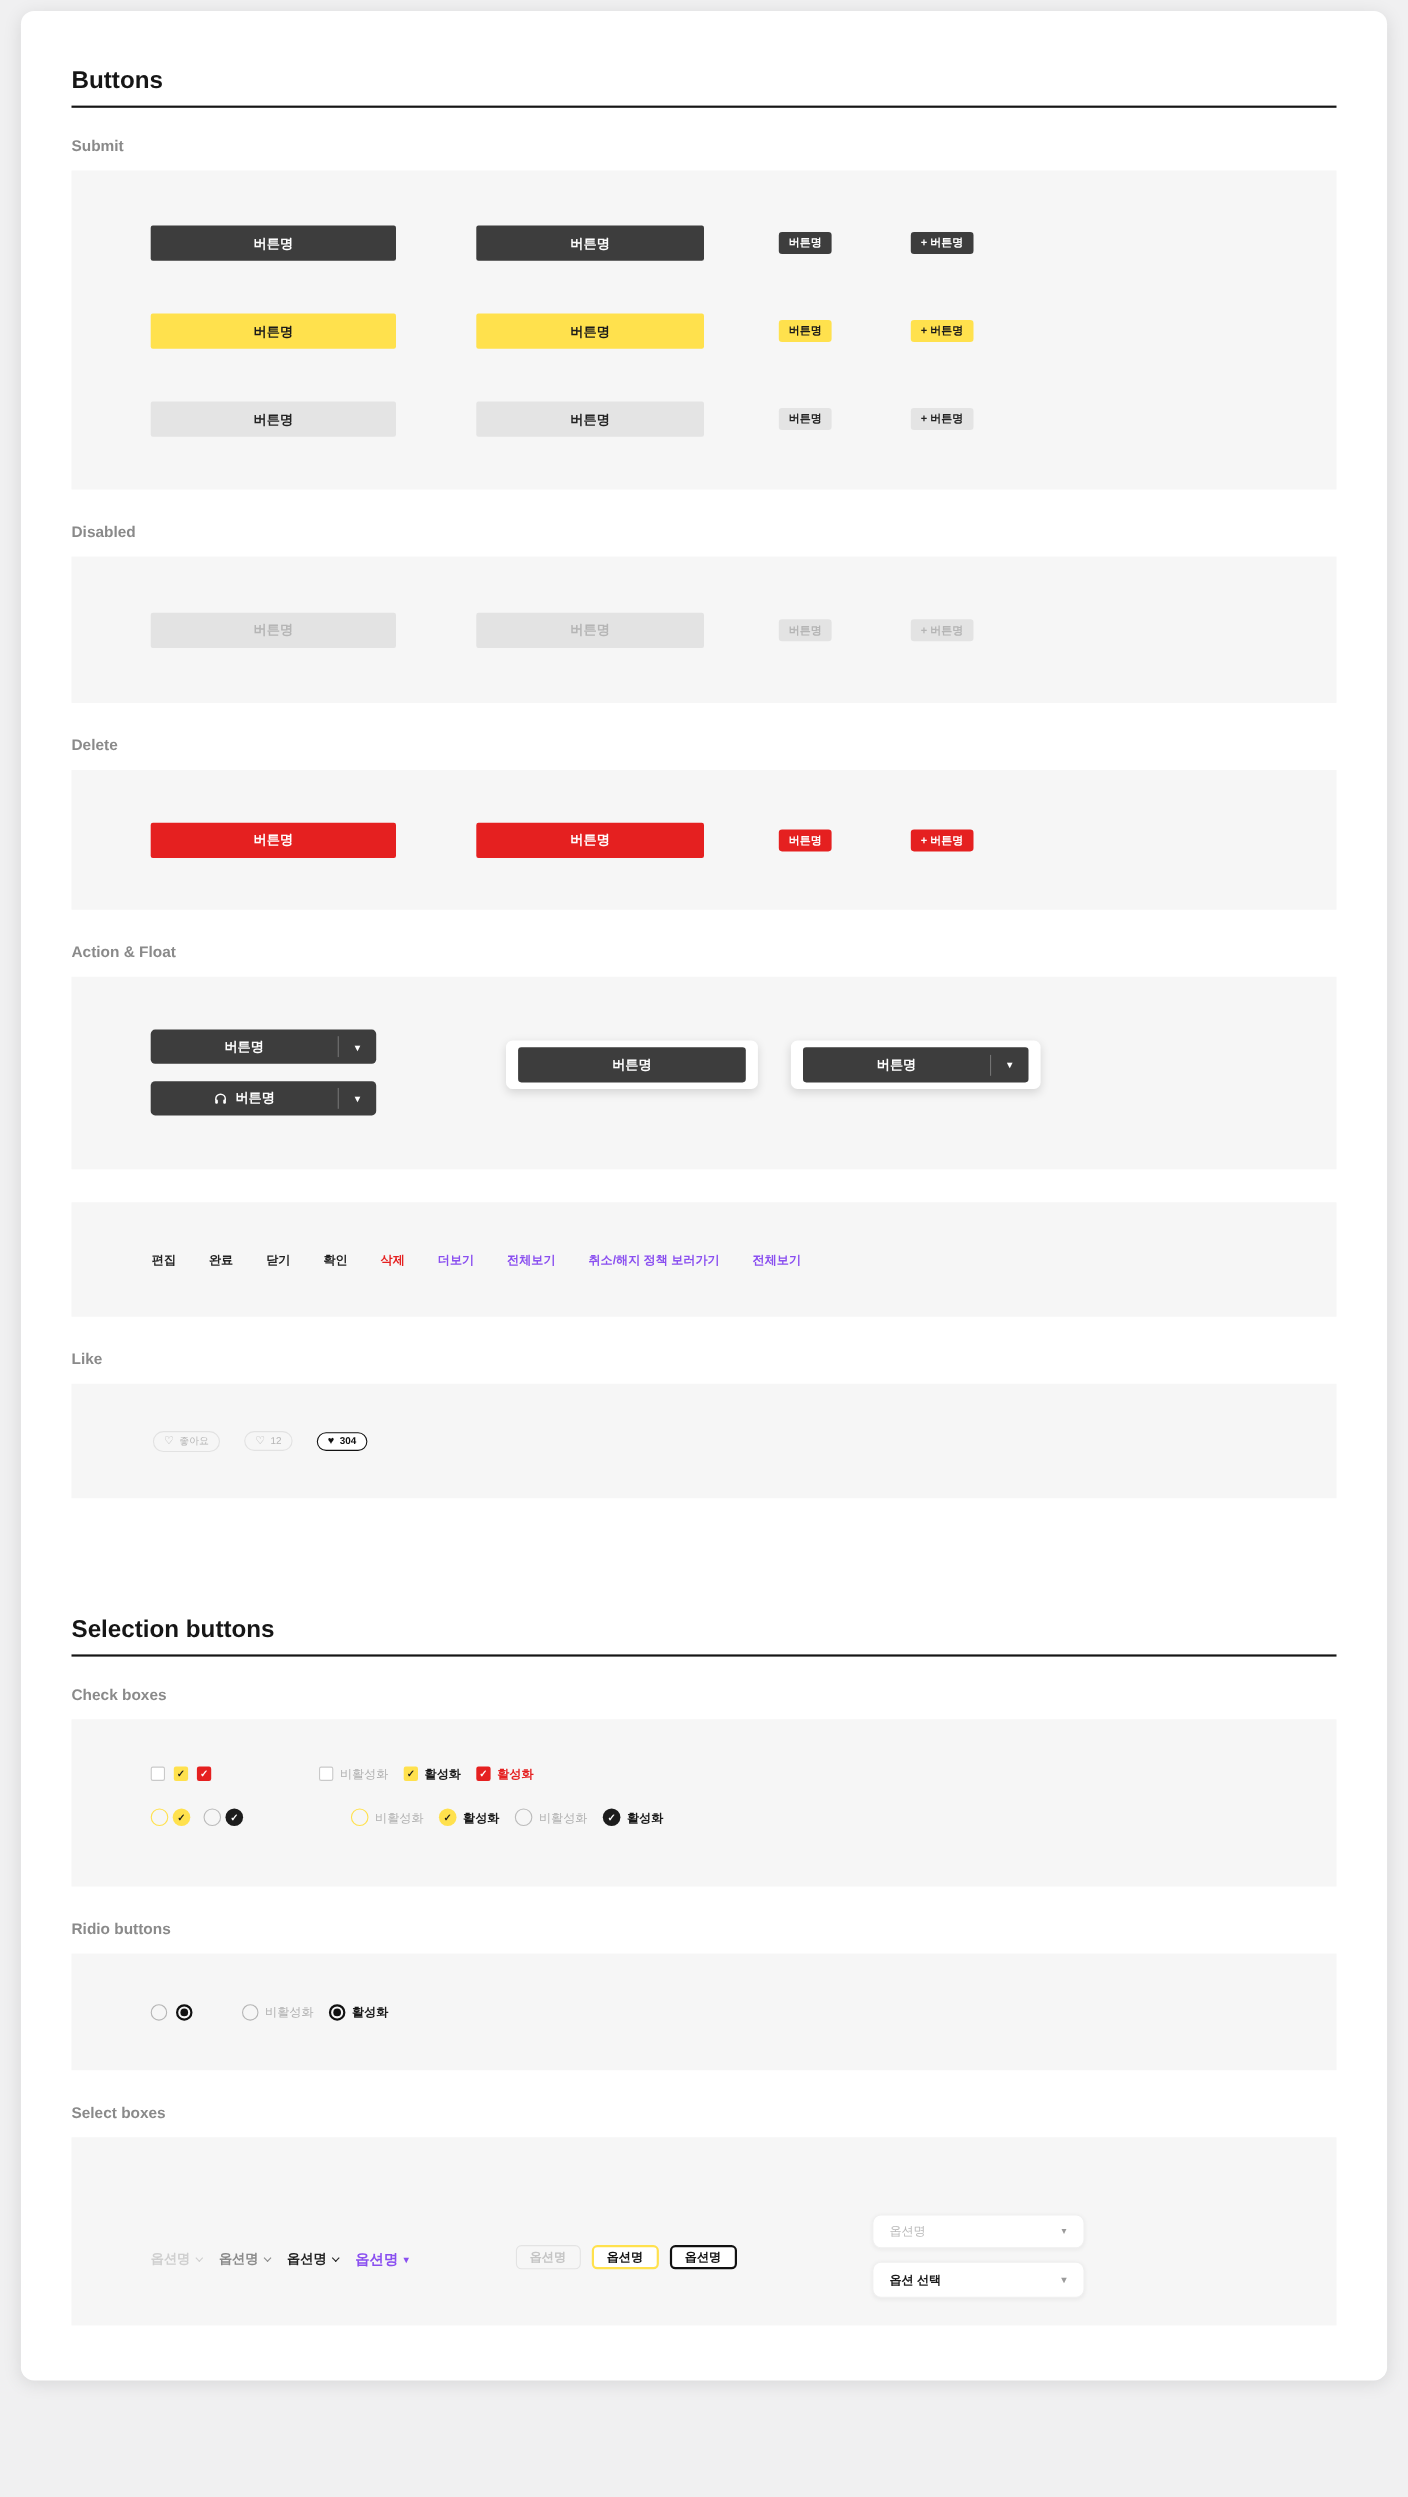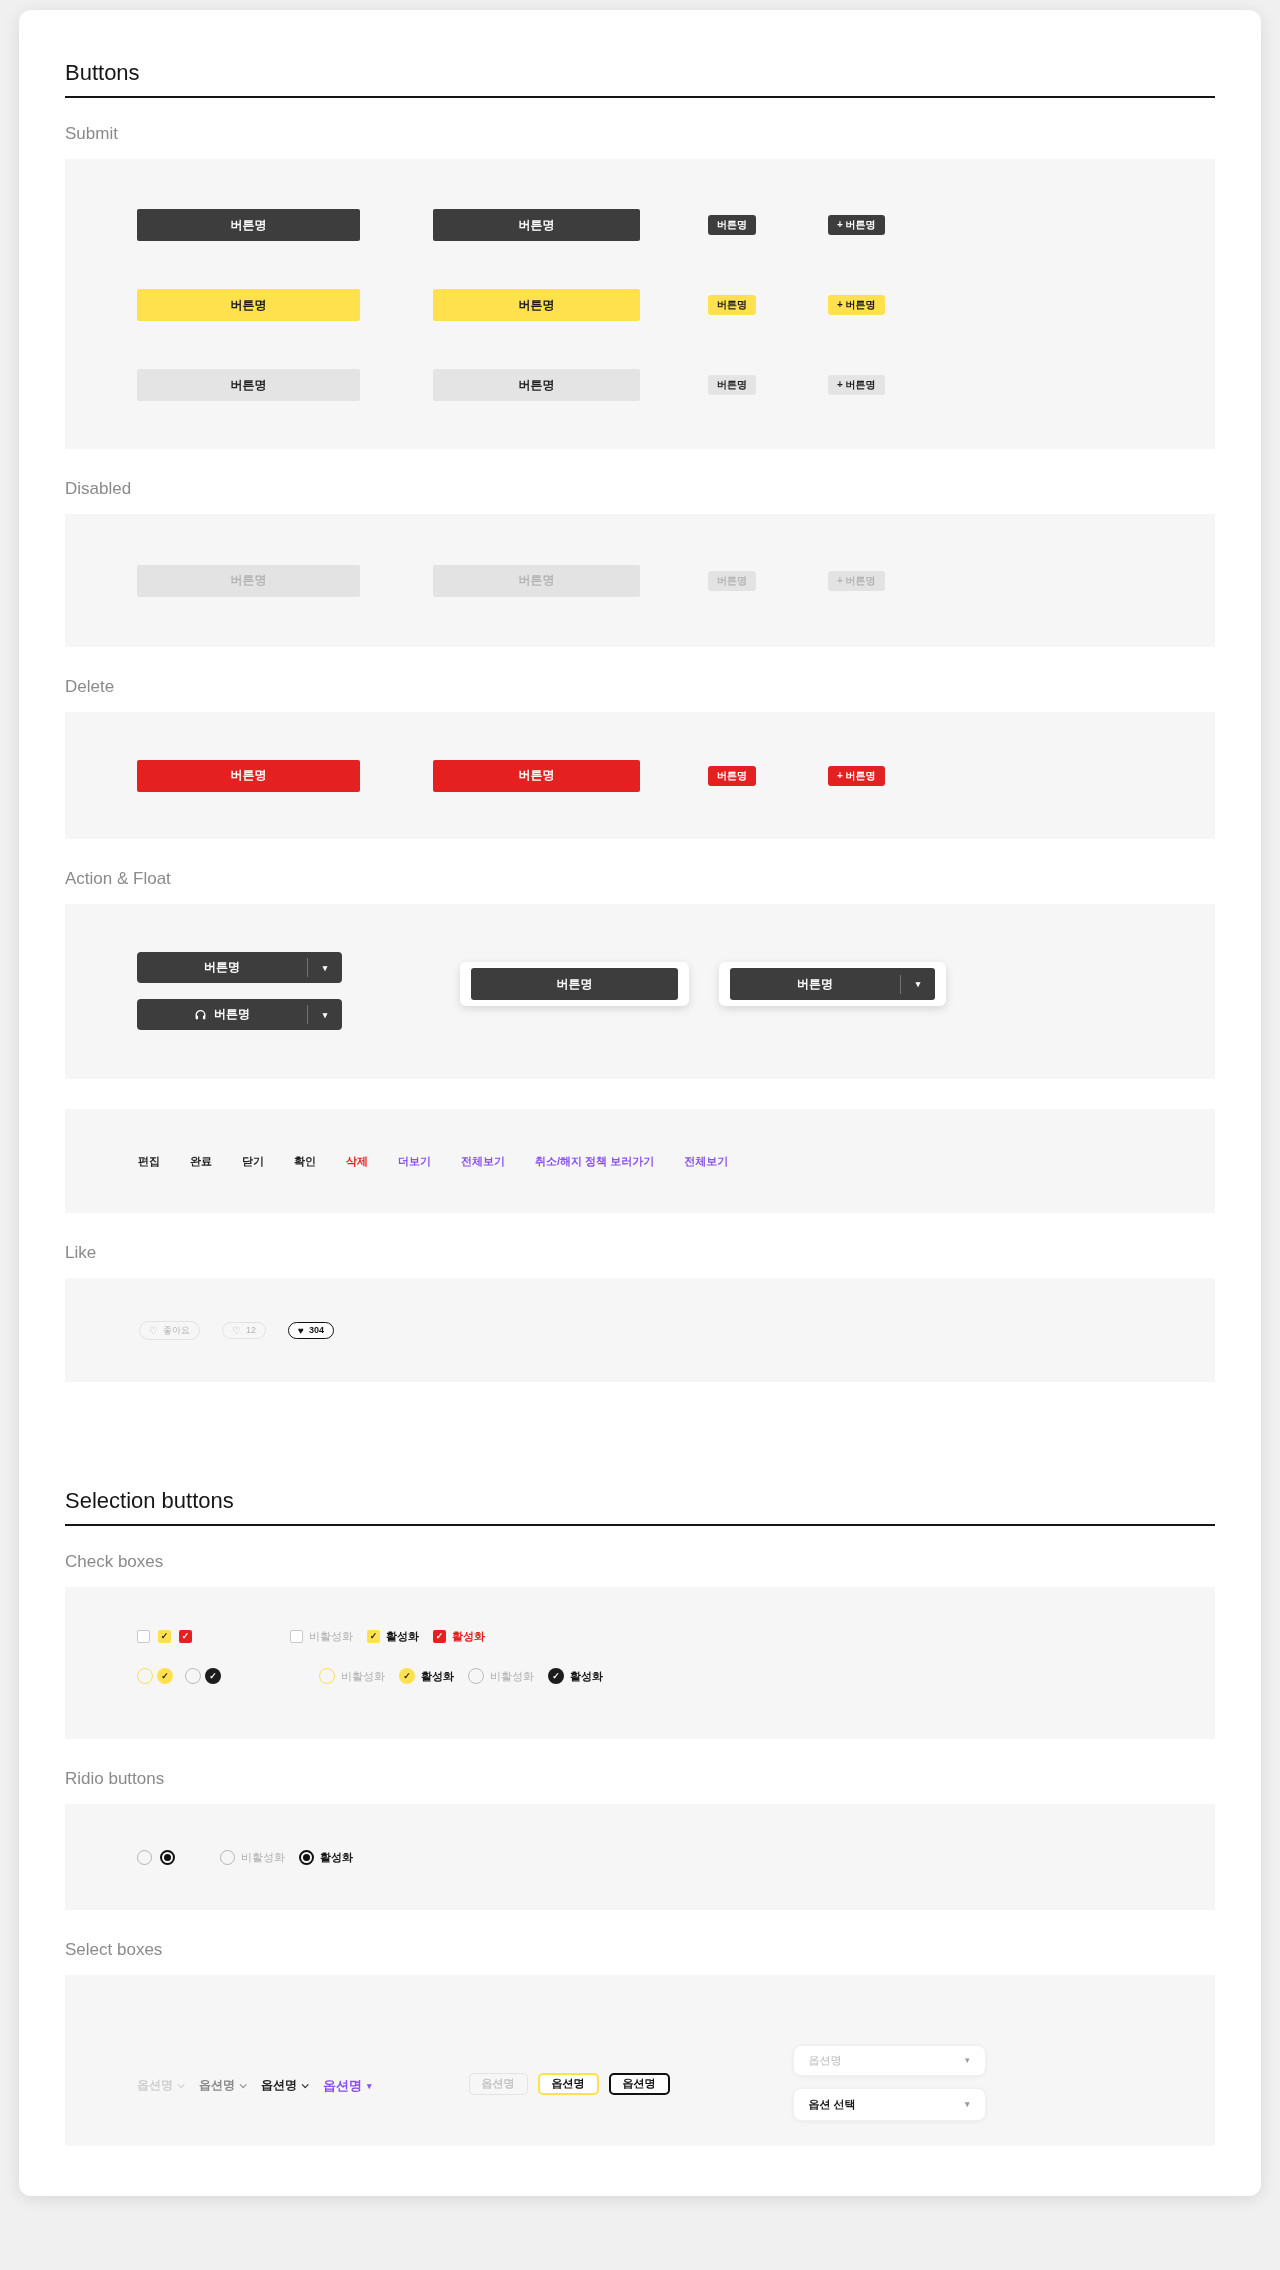--- a/index.html
+++ b/index.html
@@ -4,23 +4,23 @@
 <style>
   * { box-sizing: border-box; margin: 0; padding: 0; }
   html,body { background:#f0f0f1; font-family:"Liberation Sans", sans-serif; }
   body { width:1280px; min-height:2270px; }
 
   .card {
     width:1242px; margin:10px auto 0; background:#fff; border-radius:12px;
     box-shadow:0 3px 16px rgba(0,0,0,0.10);
     padding:50px 46px 20px;
   }
-  .section-title { font-size:22px; font-weight:400; color:#161616; margin-bottom:10px; }
+  .section-title { font-size:22px; font-weight:700; color:#161616; margin-bottom:10px; }
   .rule { border:none; border-top:2px solid #161616; margin:0 0 26px; }
-  .sub-title { font-size:17px; font-weight:400; color:#8a8a8a; margin:0 0 15px; }
+  .sub-title { font-size:14px; font-weight:700; color:#8a8a8a; margin:0 0 15px; }
   .panel { background:#f6f6f6; margin-bottom:30px; padding-left:72px; padding-right:40px; }
   .section2-gap { margin-top:106px; }
 
   
   .btn { display:inline-flex; align-items:center; justify-content:center;
          font-weight:700; border:none; cursor:pointer; border-radius:2px;
          font-family:inherit; }
   .btn-lg { width:223px; height:32px; font-size:12px; }
   .btn-md { width:207px; height:32px; font-size:12px; }
   .btn-sm { height:20px; padding:0 9px; font-size:10px; border-radius:3px; }

